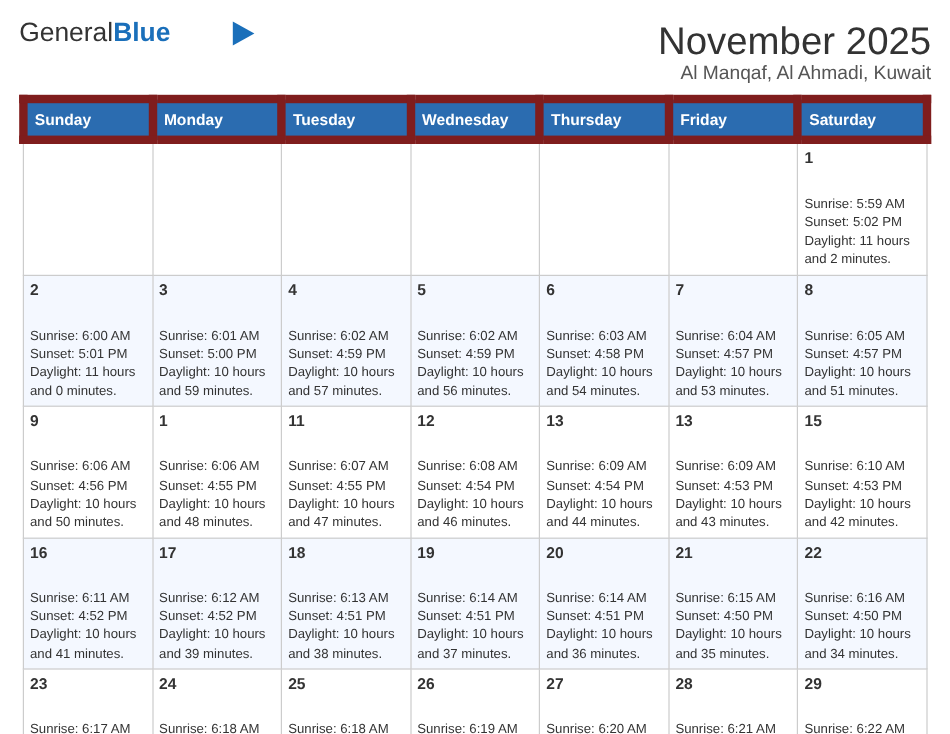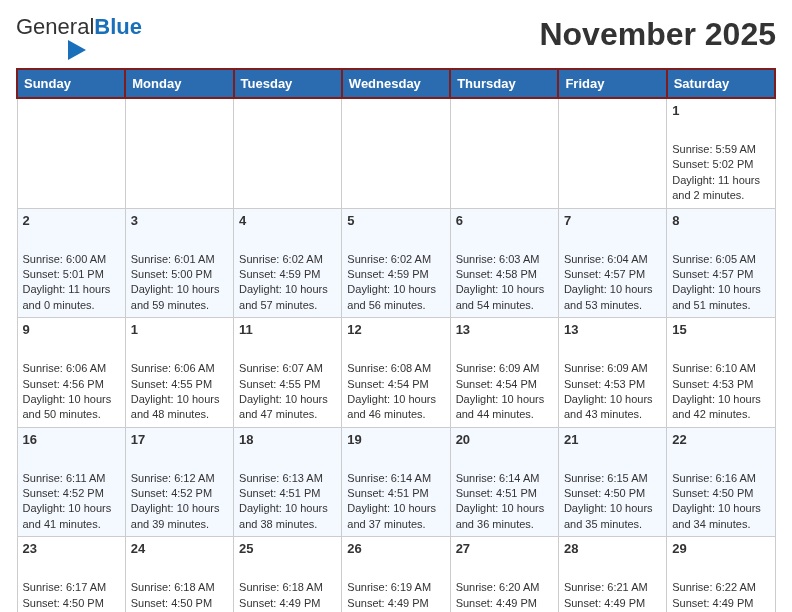--- a/index.html
+++ b/index.html
@@ -11,21 +11,21 @@
       padding: 16px;
     }
     .header-area {
       display: flex;
       justify-content: space-between;
       align-items: flex-start;
       margin-bottom: 8px;
     }
     .logo {
       display: flex;
-      flex-direction: column;
+      flex-direction: row;
       align-items: flex-start;
     }
     .logo-text {
       font-size: 22px;
       font-weight: normal;
       color: #333;
       line-height: 1;
     }
     .logo-text span.general { color: #333; }
     .logo-text span.blue { color: #1a6fba; font-weight: bold; }
@@ -37,40 +37,40 @@
       border-bottom: 10px solid transparent;
       margin-top: 2px;
       margin-left: 52px;
     }
     .title-block {
       text-align: right;
     }
     .month-year {
       font-size: 32px;
       color: #333;
-      font-weight: bold;
+      font-weight: normal;
       text-align: center;
     }
     .location {
       font-size: 16px;
       color: #555;
     }
     .calendar {
       width: 100%;
       border-collapse: collapse;
       border: 1px solid #ccc;
     }
     .calendar th {
       background-color: #2b6cb0;
       color: #fff;
       text-align: left;
       padding: 6px 6px;
       font-size: 13px;
       font-weight: bold;
-      border: 2px solid #7f1d1d;
+      border: 7px solid #7f1d1d;
     }
     .calendar td {
       vertical-align: top;
       border: 1px solid #ccc;
       padding: 4px 5px;
       font-size: 11px;
       color: #333;
       width: calc(100% / 7);
       min-height: 72px;
       height: 72px;
@@ -106,20 +106,21 @@
 
 <div class="header-area">
   <div class="logo">
     <div class="logo-text">
       <span class="general">General</span><span class="blue">Blue</span>
     </div>
     <div class="logo-triangle"></div>
   </div>
   <div class="title-block">
     <div class="month-year">November 2025</div>
+    <div class="location">Al Manqaf, Al Ahmadi, Kuwait</div>
   </div>
 </div>
 
 <table class="calendar">
   <thead>
     <tr>
     <th>Sunday</th>
         <th>Monday</th>
         <th>Tuesday</th>
         <th>Wednesday</th>

